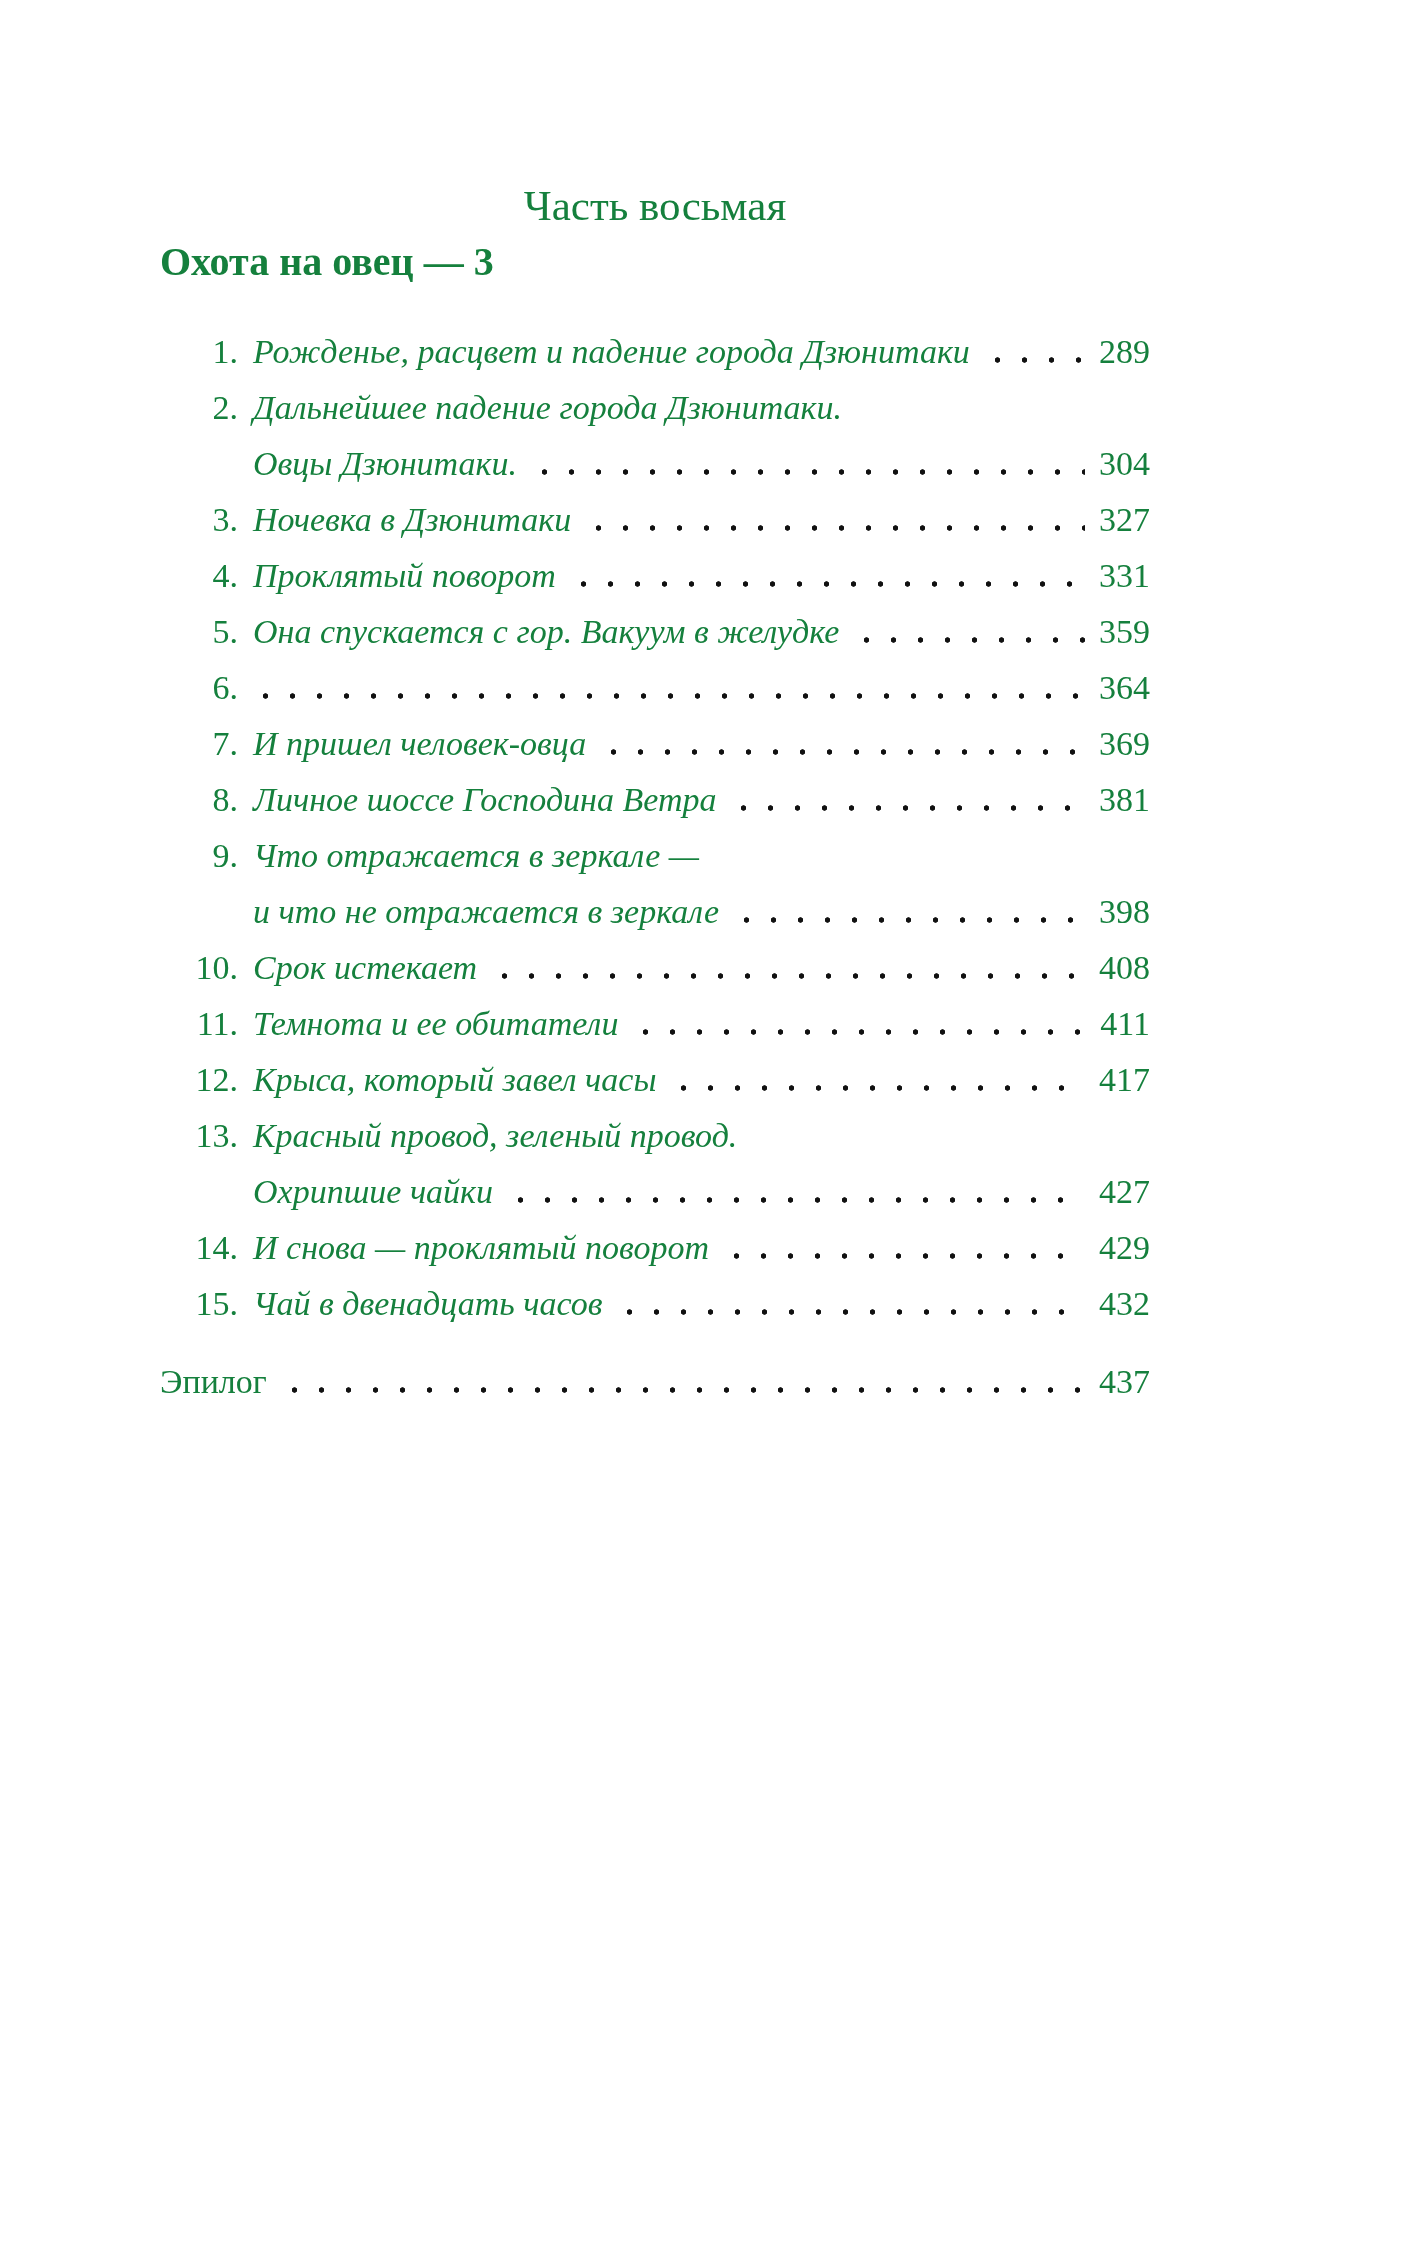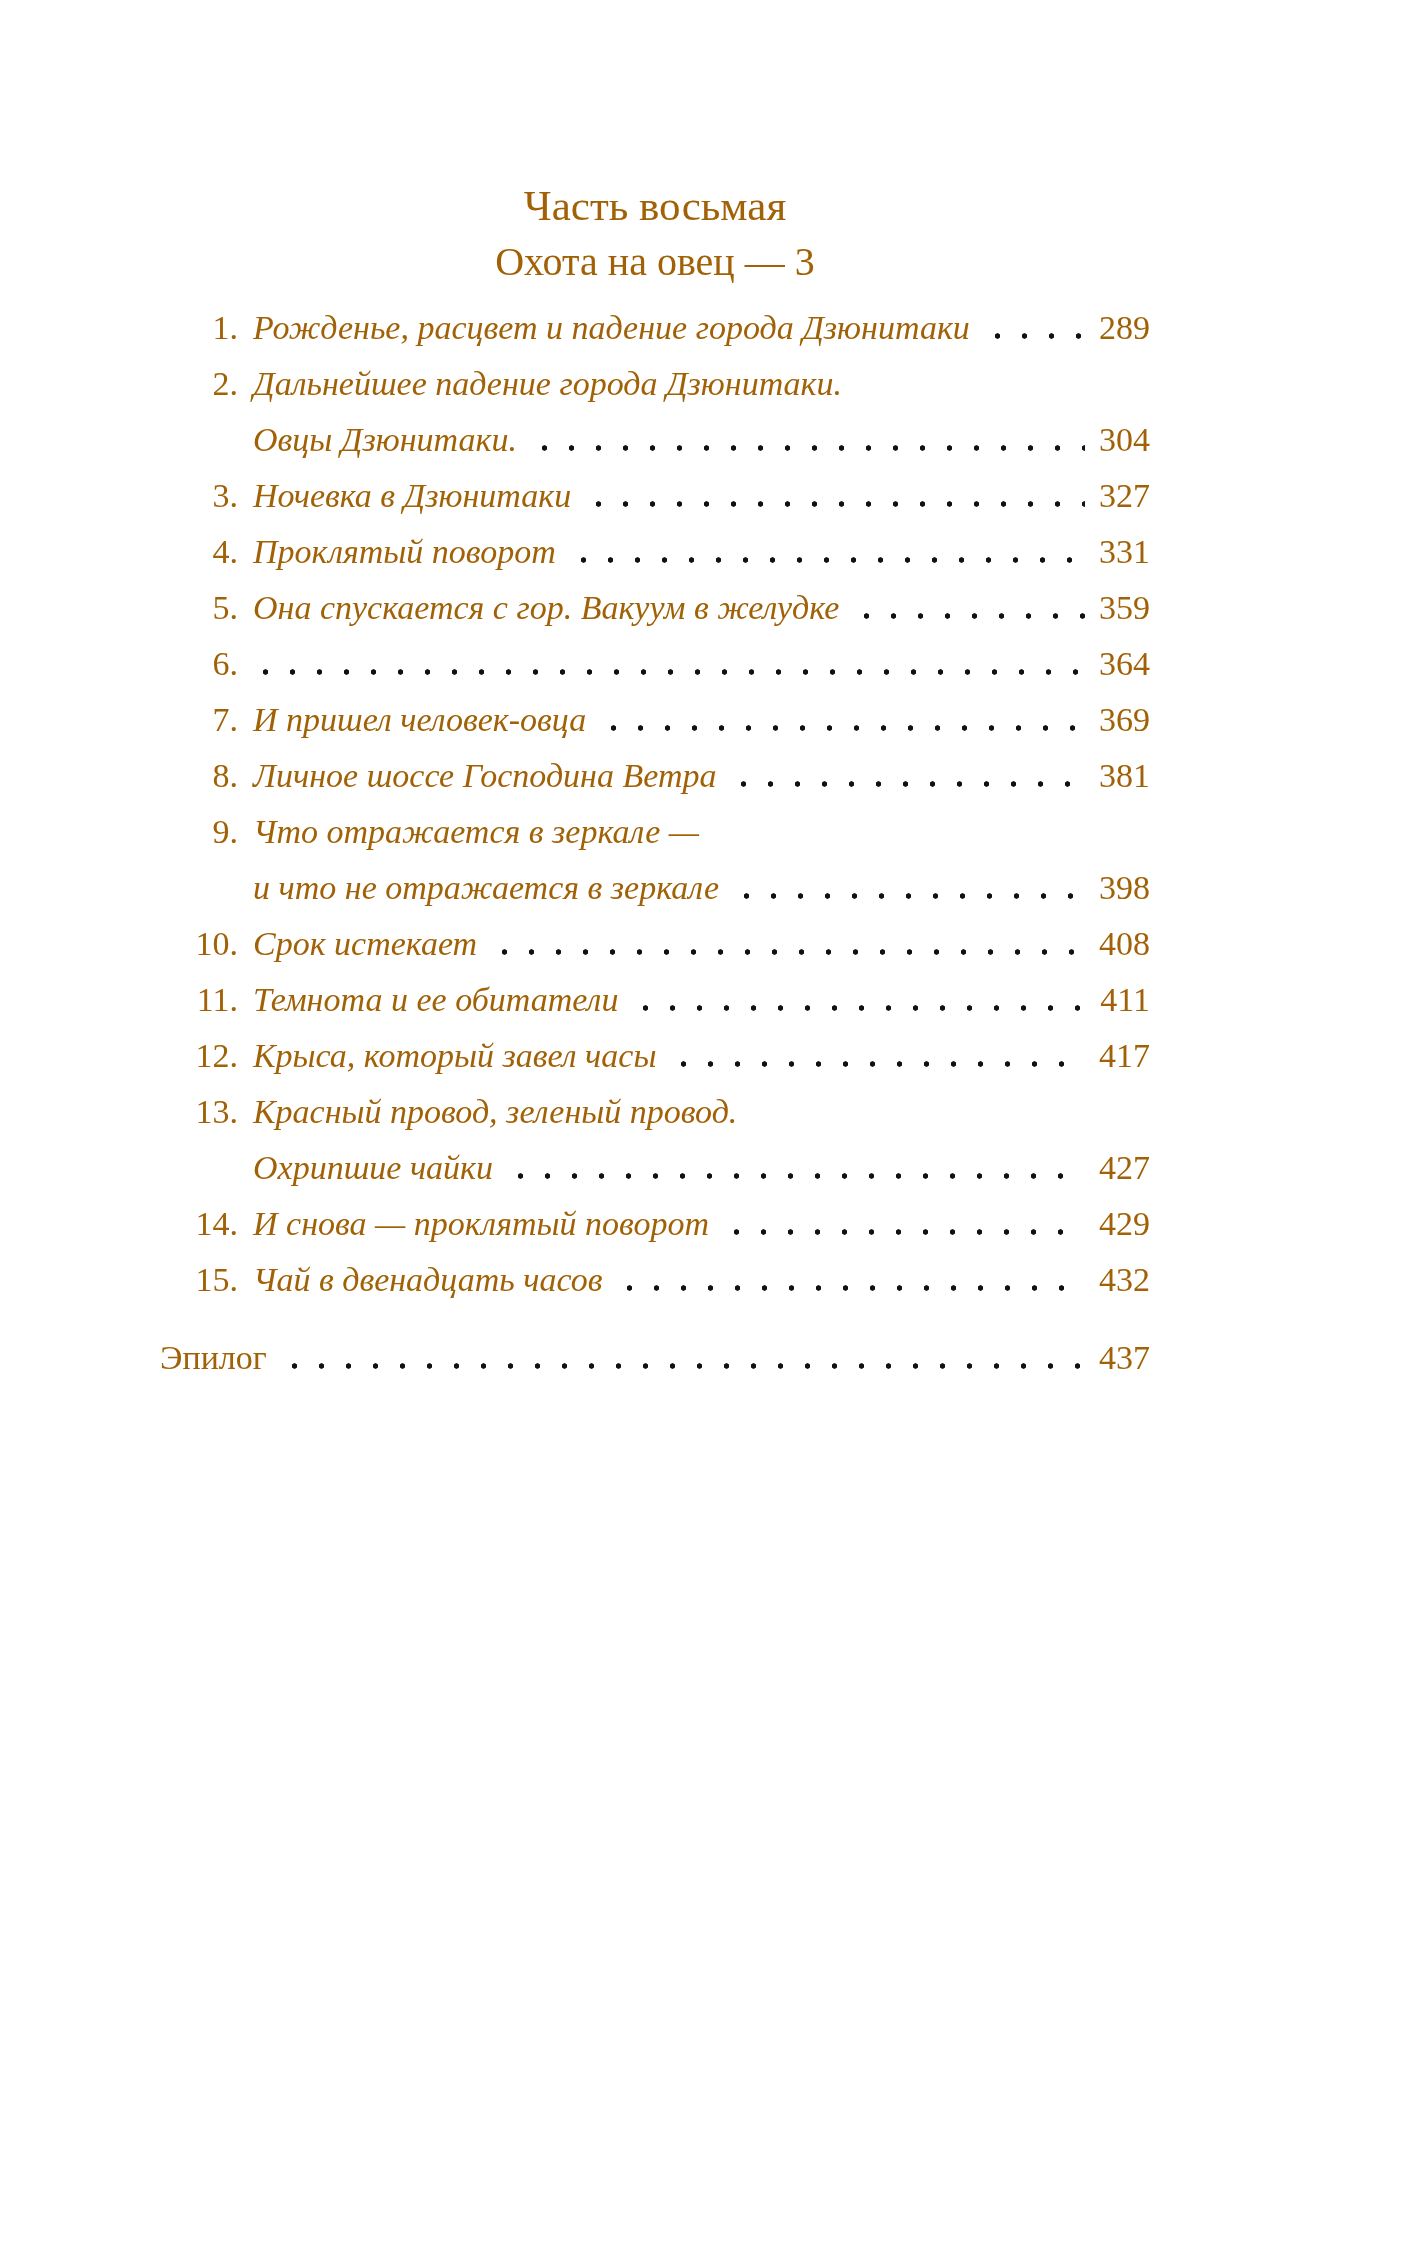--- a/index.html
+++ b/index.html
@@ -3,42 +3,41 @@
 <meta charset="utf-8">
 <style>
   * { margin: 0; padding: 0; box-sizing: border-box; }
   html, body { background: #ffffff; }
   .book-page {
     position: relative;
     width: 1280px;
     height: 2244px;
     background: #ffffff;
     font-family: "Liberation Serif", serif;
-    color: #a16207;
+    color: #15803d;
     overflow: hidden;
   }
   .toc {
     position: absolute;
     left: 160px;
     top: 180px;
     width: 990px;
   }
   .part-title {
     font-size: 43px;
     line-height: 1.2;
     text-align: center;
     font-weight: normal;
   }
   .part-subtitle {
     font-size: 40px;
     line-height: 1.3;
-    text-align: center;
-    font-weight: normal;
+    font-weight: bold;
     margin-top: 4px;
-    margin-bottom: 12px;
+    margin-bottom: 36px;
   }
   .line {
     display: flex;
     align-items: baseline;
     font-size: 34px;
     line-height: 56px;
     white-space: nowrap;
   }
   .num {
     flex: 0 0 78px;

